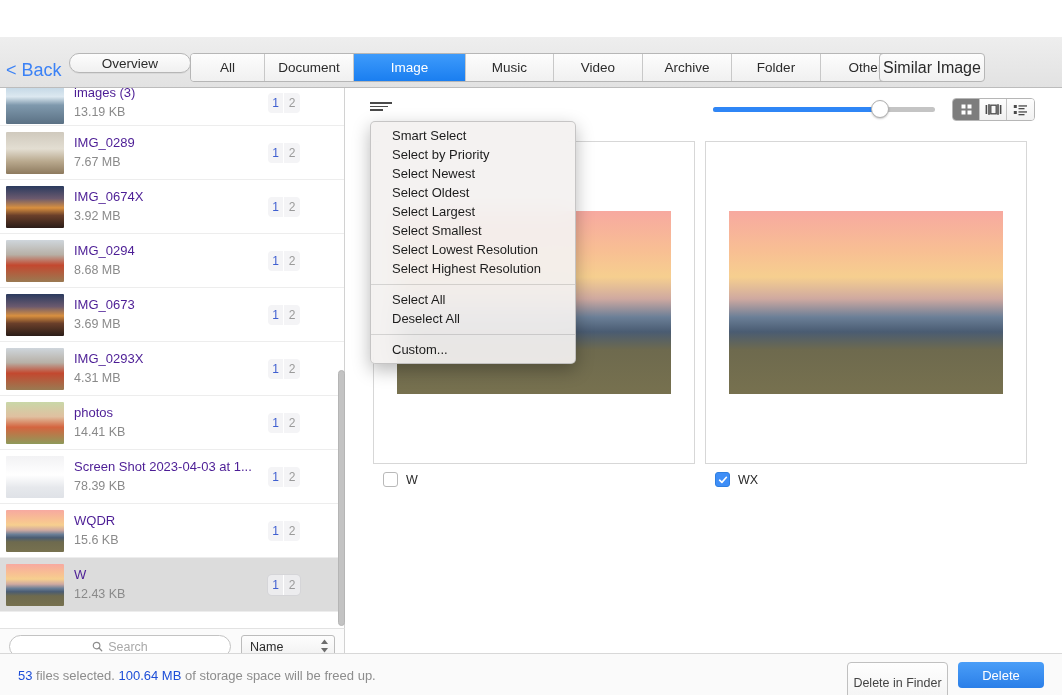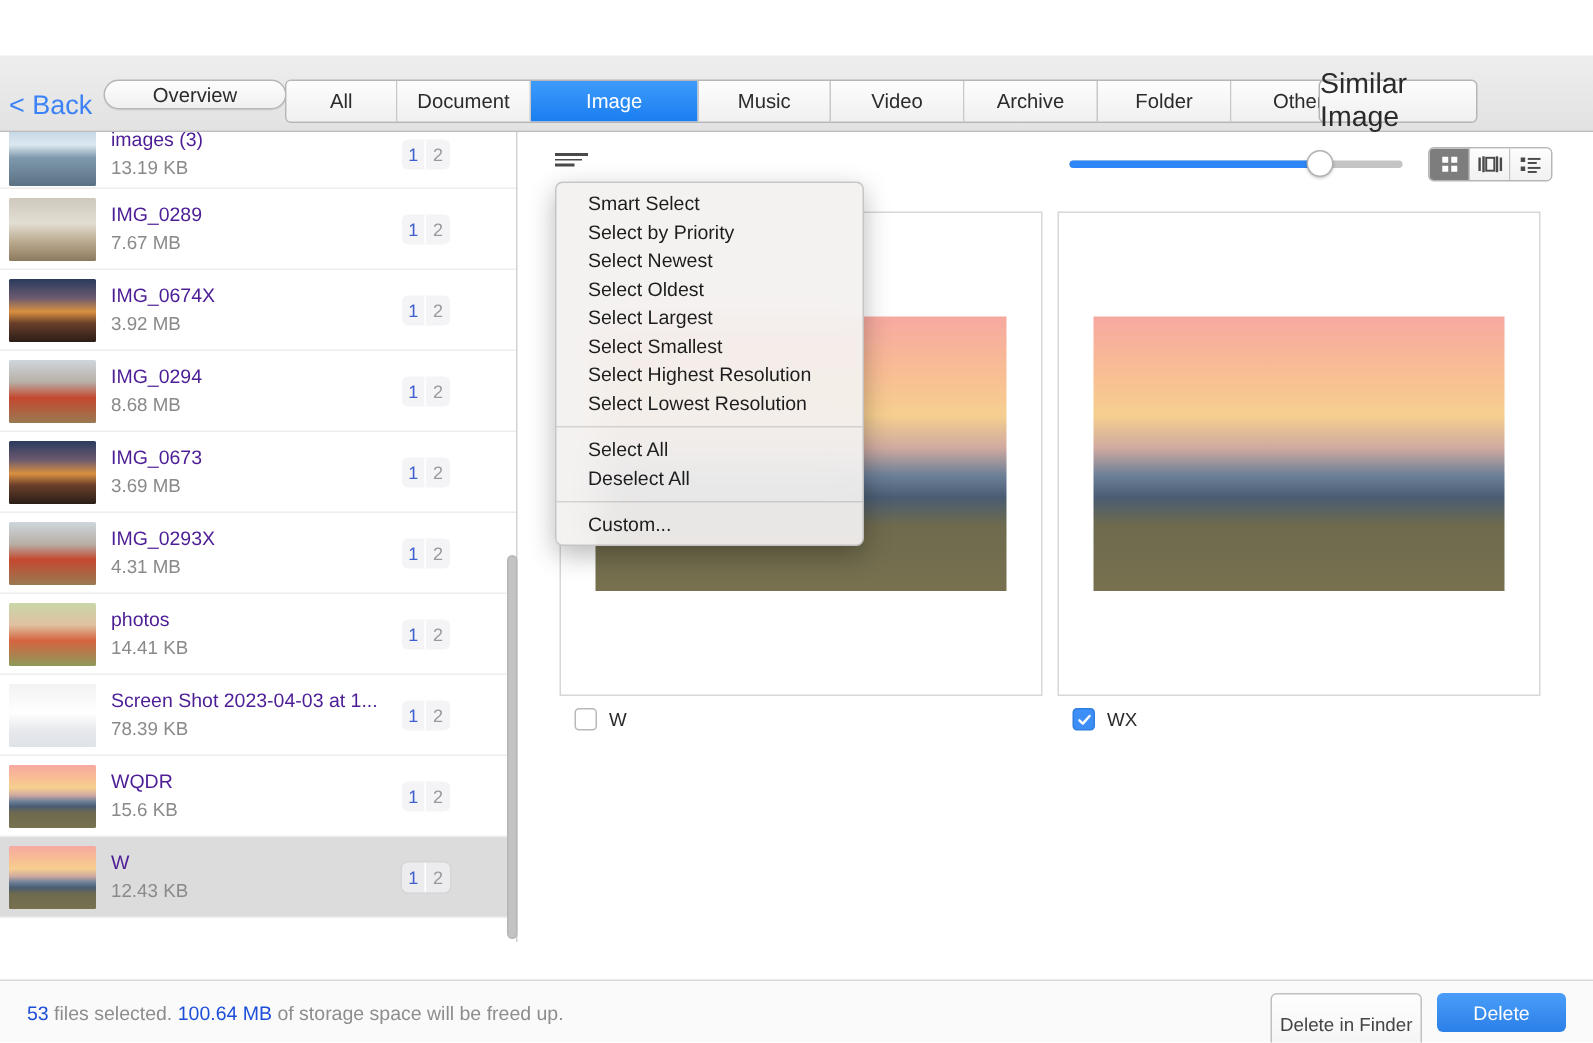--- a/index.html
+++ b/index.html
@@ -62,21 +62,21 @@
   .segctl .seg.active {
     background: linear-gradient(to bottom,#3e9bfb,#1a7ef0);
     color: #ffffff;
   }
   .similar-btn {
     position: absolute; left: 879px; top: 53px;
     width: 106px; height: 29px; border-radius: 4px;
     background: linear-gradient(to bottom,#fdfdfd,#f0f0f0);
     border: 1px solid #b6b6b6;
     display: flex; align-items: center; justify-content: center;
-    font-size: 19px; color: #2b2b2b; cursor: default;
+    font-size: 16px; color: #2b2b2b; cursor: default;
   }
 
   
   .sidebar {
     position: absolute; left: 0; top: 88px; width: 345px; height: 540px;
     background: #ffffff; border-right: 1px solid #d2d2d2;
     overflow: hidden;
   }
   .file-row {
     position: relative; display: flex; align-items: center;
@@ -386,20 +386,40 @@
             <span class="pg-on">1</span>
             <span class="pg-off">2</span>
           </div>
         </div>
       </div>
   </div>
   <div class="sb-track">
     <div class="sb-thumb"></div>
   </div>
 
+  <div class="searchbar">
+    <div class="search-field">
+      <svg width="11" height="11" viewBox="0 0 12 12">
+        <circle cx="5" cy="5" r="3.6" fill="none" stroke="#8d8d8d" stroke-width="1.3"></circle>
+        <line x1="7.7" y1="7.7" x2="10.6" y2="10.6" stroke="#8d8d8d" stroke-width="1.4" stroke-linecap="round"></line>
+      </svg>
+      <span class="search-ph">Search</span>
+    </div>
+    <div class="name-select">
+      <span>Name</span>
+      <span class="stepper">
+        <svg width="9" height="6" viewBox="0 0 9 6">
+          <path d="M4.5 0.6 L8 5 L1 5 Z" fill="#6d6d6d"></path>
+        </svg>
+        <svg width="9" height="6" viewBox="0 0 9 6">
+          <path d="M4.5 5.4 L1 1 L8 1 Z" fill="#6d6d6d"></path>
+        </svg>
+      </span>
+    </div>
+  </div>
 
   <div class="content">
     <div class="content-toolbar">
       <div class="hamburger">
         <i></i>
           <i></i>
           <i></i>
       </div>
       <div class="slider-wrap">
         <div class="slider-track"></div>
@@ -462,22 +482,22 @@
       </div>
   </div>
 
   <div class="menu" id="context-menu">
       <div class="menu-item">Smart Select</div>
       <div class="menu-item">Select by Priority</div>
       <div class="menu-item">Select Newest</div>
       <div class="menu-item">Select Oldest</div>
       <div class="menu-item">Select Largest</div>
       <div class="menu-item">Select Smallest</div>
+      <div class="menu-item">Select Lowest Resolution</div>
       <div class="menu-item">Select Highest Resolution</div>
-      <div class="menu-item">Select Lowest Resolution</div>
       <div class="menu-sep"></div>
       <div class="menu-item">Select All</div>
       <div class="menu-item">Deselect All</div>
       <div class="menu-sep"></div>
       <div class="menu-item">Custom...</div>
     </div>
 
   <div class="bottombar">
     <div class="status">
       <b>53</b><span> files selected. </span><b>100.64 MB</b><span> of storage space will be freed up.</span>

